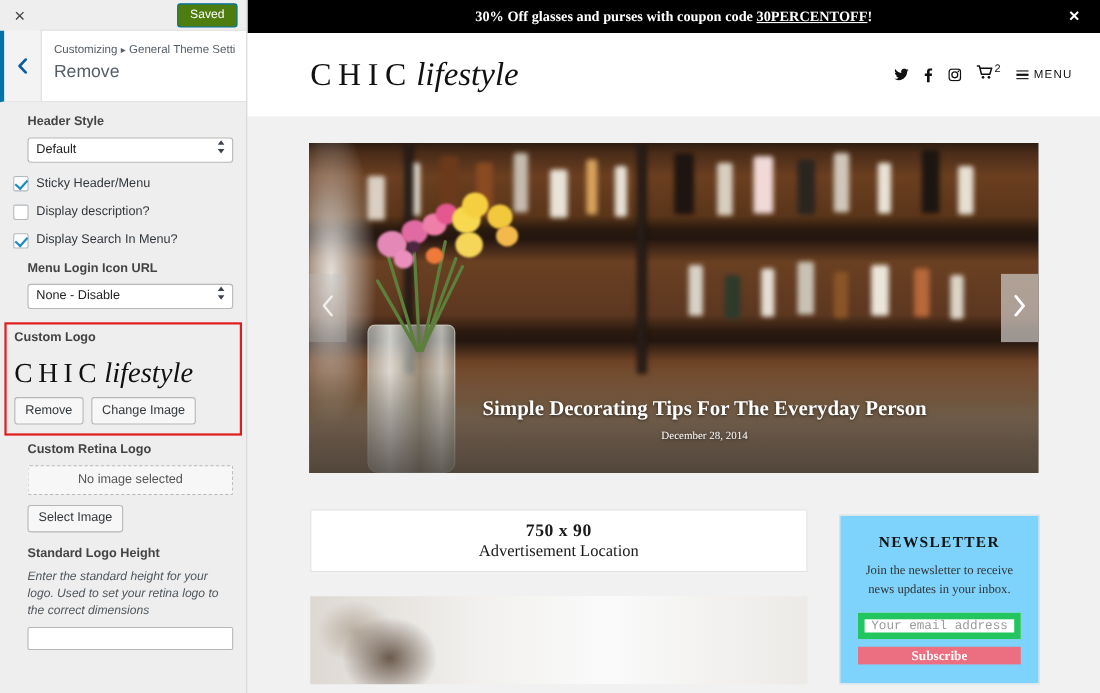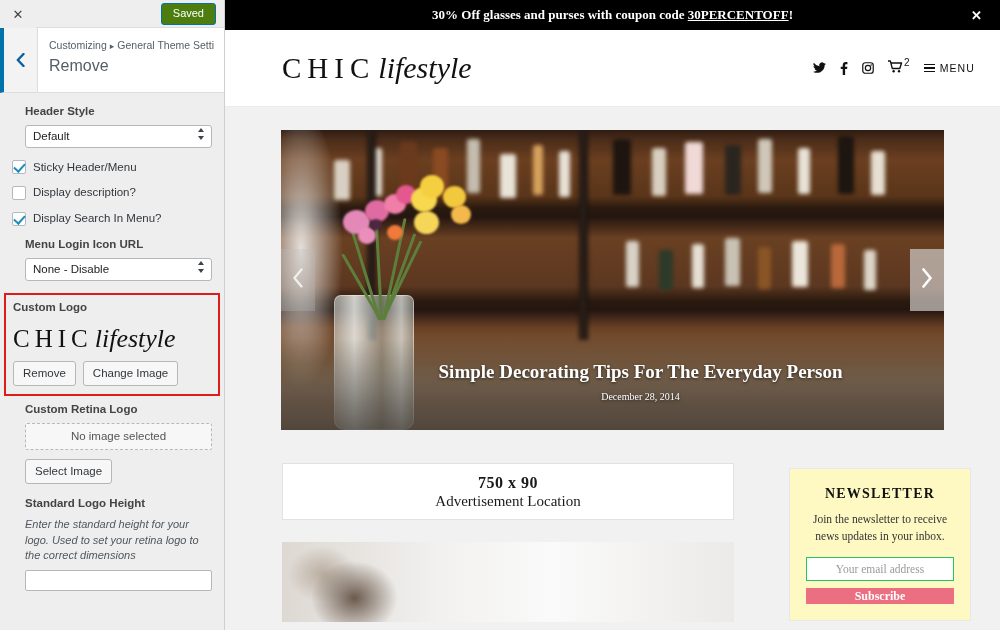--- a/index.html
+++ b/index.html
@@ -401,23 +401,23 @@
     height: 80px;
     background:
       radial-gradient(ellipse 70px 60px at 16% 70%, #6b5a4d 0%, rgba(107,90,77,0) 62%),
       radial-gradient(ellipse 50px 40px at 9% 40%, #b9ada0 0%, rgba(185,173,160,0) 70%),
       linear-gradient(to right, #ddd8d2 0%, #f2f1ef 35%, #fafafa 60%, #eceae7 100%);
     filter: blur(.3px);
   }
 
   .newsletter {
     position: absolute;
-    left: 564px; top: 468px;
+    left: 538px; top: 468px;
     width: 182px;
-    background: #fef9c3;
+    background: #7dd3fc;
     border: 1px solid #e8e8e8;
     padding: 17px 16px 16px;
     text-align: center;
   }
   .nl-title {
     font-family: "Liberation Serif", "DejaVu Serif", serif;
     font-size: 14px;
     font-weight: bold;
     letter-spacing: 1.2px;
     color: #111;
@@ -426,23 +426,23 @@
     font-family: "Liberation Serif", "DejaVu Serif", serif;
     font-size: 11.5px;
     color: #333;
     line-height: 1.45;
     margin-top: 9px;
   }
   .nl-input {
     width: 100%;
     margin-top: 13px;
     height: 24px;
-    border: 1px solid #22c55e;
+    border: 6px solid #22c55e;
     background: #fff;
-    font-family: Liberation Serif, serif;
+    font-family: Liberation Mono, monospace;
     font-size: 11.5px;
     color: #999;
     text-align: center;
     padding: 0 6px;
     outline: none;
   }
   .nl-input::placeholder { color: #9a9a9a; opacity: 1; }
   .nl-btn {
     width: 100%;
     margin-top: 7px;

